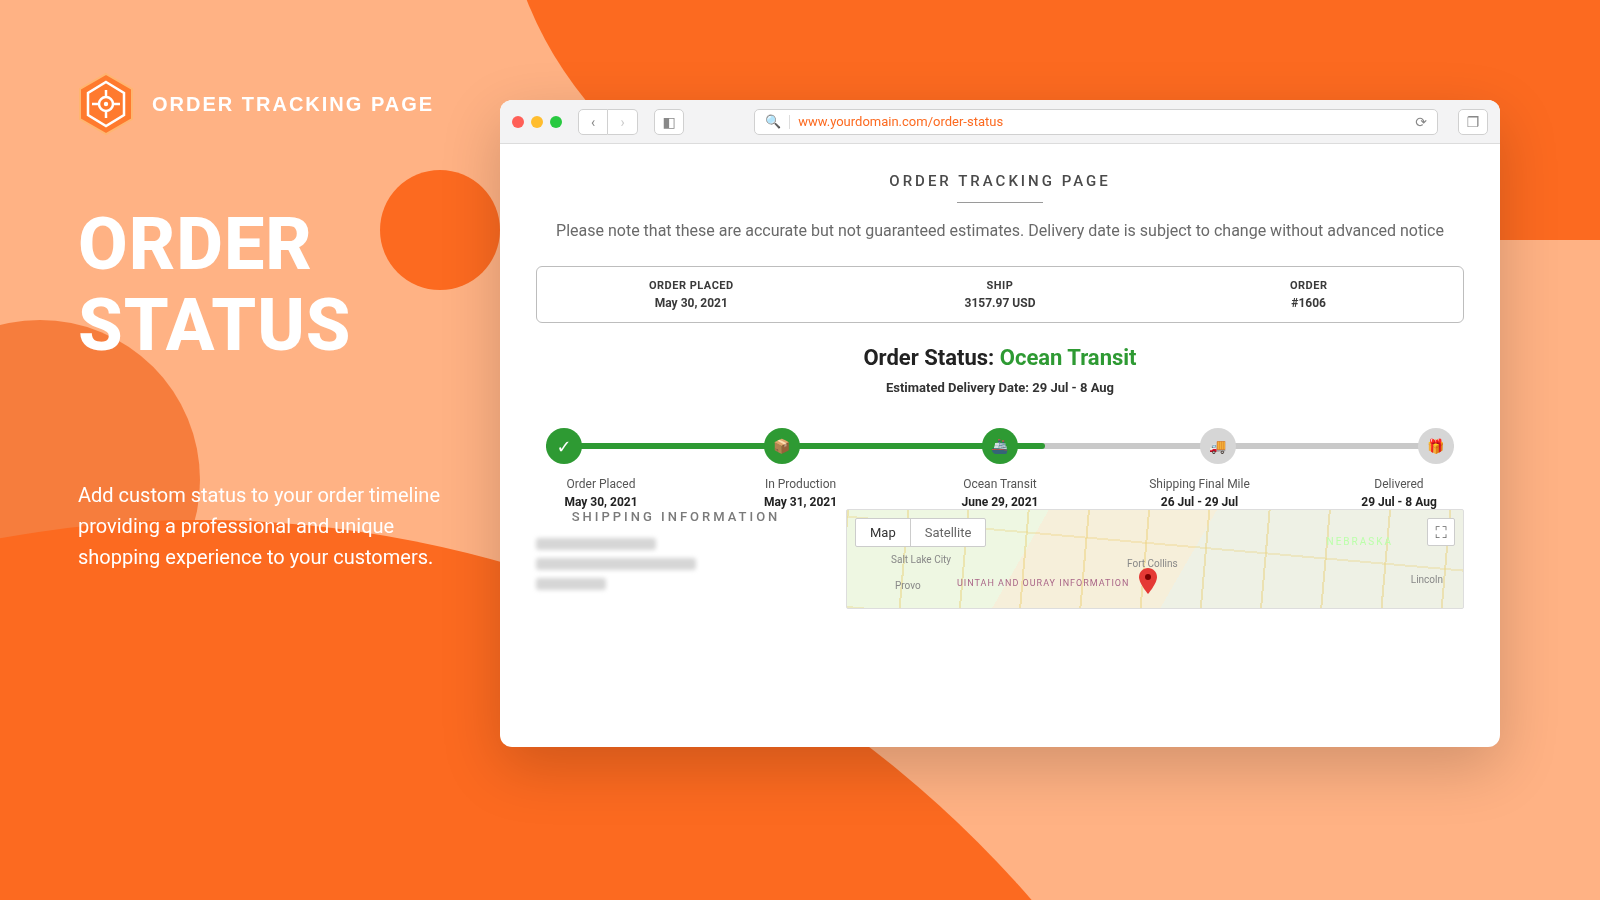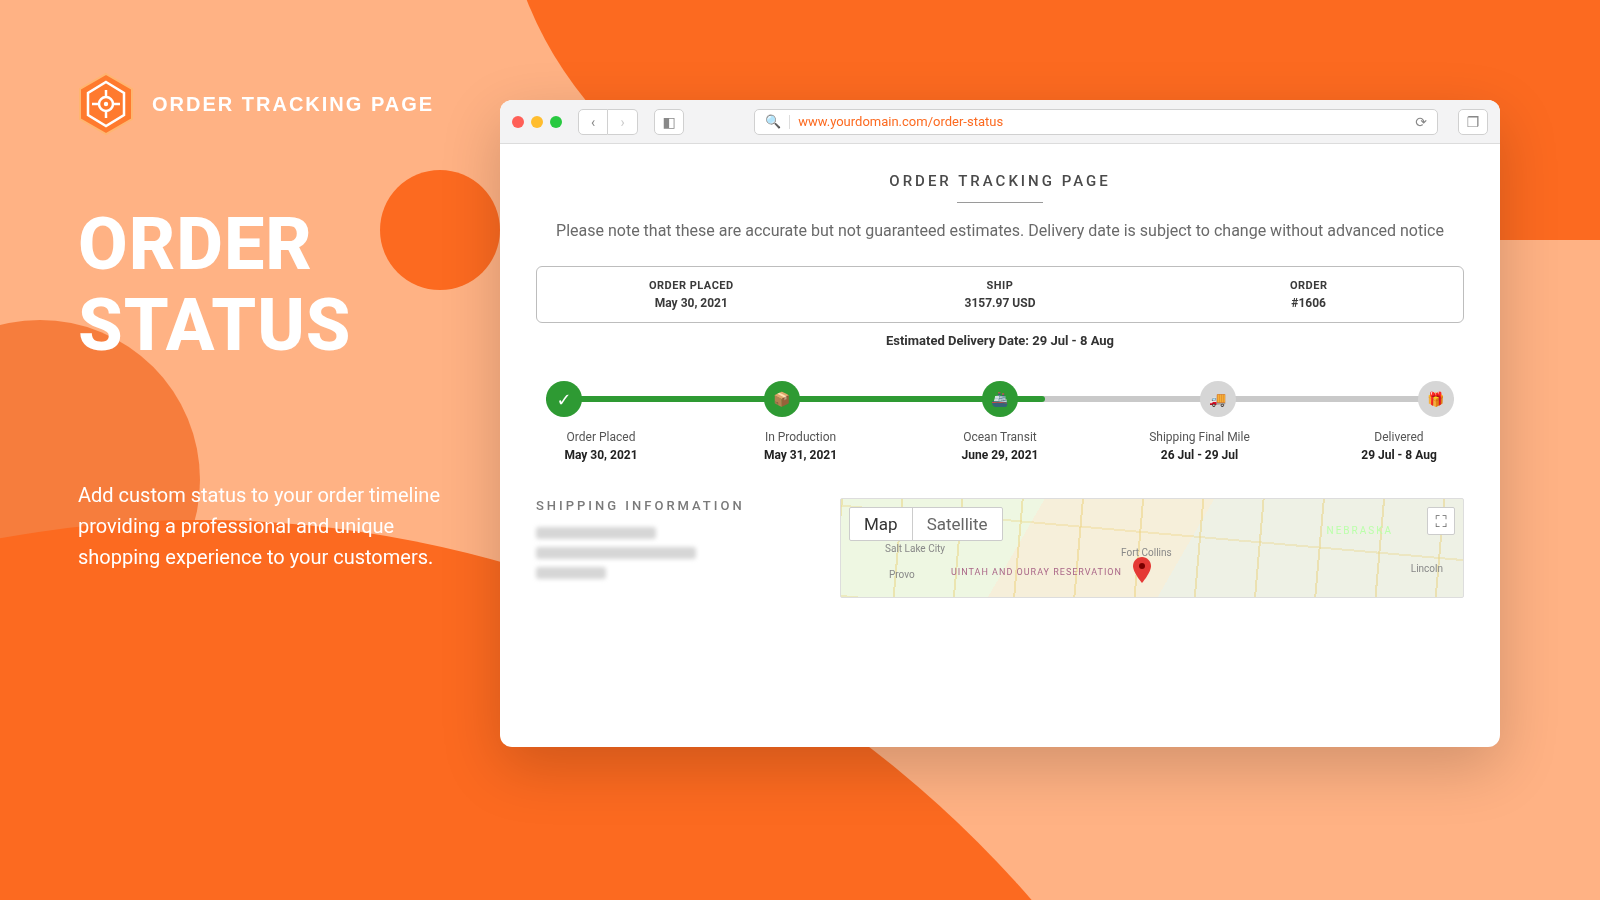--- a/index.html
+++ b/index.html
@@ -65,31 +65,31 @@
   .track-fill{ position:absolute; top:18px; left:0; height:6px; background:var(--green); border-radius:3px;}
   .nodes { position:absolute; inset:0; display:flex; justify-content:space-between; align-items:center;}
   .node { width:36px; height:36px; border-radius:50%; display:flex; align-items:center; justify-content:center; font-size:15px; color:#fff; z-index:2;}
   .node.done{ background:var(--green);}
   .node.todo{ background:#d6d6d6; color:#777;}
   .step-labels { display:flex; justify-content:space-between; margin:10px 10px 0 10px;}
   .step { width:110px; text-align:center; font-size:12px;}
   .step .sn{ color:#555;}
   .step .sd{ font-weight:700; color:#222; margin-top:4px;}
   
-  .lower { display:flex; gap:24px; margin-top:36px;}
+  .lower { display:flex; gap:30px; text-align:center;}
   .ship { width:280px;}
   .ship-h { font-size:13px; letter-spacing:3px; color:#7a7a7a; font-weight:500; margin-bottom:14px;}
   .blur-line{ height:12px; border-radius:3px; background:#d6d6d6; margin-bottom:8px; filter:blur(2px);}
   .bl1{width:120px;} .bl2{width:160px;} .bl3{width:70px;}
   .map { flex:1; position:relative; border:1px solid #ddd; border-radius:2px; overflow:hidden; height:100px; background:linear-gradient(120deg,#eef7e2 0 30%, #f6efda 30% 55%, #eef1e5 55% 100%);}
   .map::before{ content:""; position:absolute; inset:0; background:
      repeating-linear-gradient(95deg, rgba(230,190,60,.5) 0 2px, transparent 2px 60px),
      repeating-linear-gradient(5deg, rgba(230,190,60,.35) 0 2px, transparent 2px 90px); opacity:.6;}
   .map-controls{ position:absolute; top:8px; left:8px; display:flex; background:#fff; border:1px solid #ccc; border-radius:2px; overflow:hidden; z-index:3;}
-  .map-controls span{ padding:6px 14px; font-size:17px; color:#333;}
+  .map-controls span{ padding:6px 14px; font-size:13px; color:#333;}
   .map-controls span + span{ border-left:1px solid #ccc; color:#666;}
   .fullscreen{ position:absolute; top:8px; right:8px; width:28px; height:28px; background:#fff; border:1px solid #ccc; border-radius:2px; display:flex;align-items:center;justify-content:center; color:#666; z-index:3;}
   .map-label{ position:absolute; font-size:10px; color:#888; z-index:2;}
   .pin{ position:absolute; width:18px; height:26px; z-index:3;}
   .pin svg{width:18px;height:26px;display:block;}
 </style>
 </head>
 <body>
 
 <div class="stage">
@@ -162,20 +162,23 @@
         <div class="summary-col">
           <div class="lab">SHIP</div>
           <div class="val">3157.97 USD</div>
         </div>
         <div class="summary-col">
           <div class="lab">ORDER</div>
           <div class="val">#1606</div>
         </div>
       </div>
 
+      <div class="status-line">
+        <span>Order Status: </span><span class="hl">Ocean Transit</span>
+      </div>
       <div class="edd">
         <span>Estimated Delivery Date: </span><span>29 Jul - 8 Aug</span>
       </div>
 
       <div class="timeline">
         <div class="track"></div>
         <div class="track-fill" id="track-fill" style="width: 55%;"></div>
         <div class="nodes" id="nodes">
             <div class="node done">
               <span style="font-size: 18px;">✓</span>
@@ -228,21 +231,21 @@
           <div class="map-controls">
             <span>Map</span>
             <span>Satellite</span>
           </div>
           <div class="fullscreen">
               <span>⛶</span>
             </div>
           <span class="map-label" style="top:22px;left:60px;">Ogden</span>
           <span class="map-label" style="top:44px;left:44px;">Salt Lake City</span>
           <span class="map-label" style="top:70px;left:48px;">Provo</span>
-          <span class="map-label" style="top:68px;left:110px;font-size:9px;letter-spacing:1px;color:#a68;">UINTAH AND OURAY RESERVATION</span>
+          <span class="map-label" style="top:68px;left:110px;font-size:9px;letter-spacing:1px;color:#a68;">UINTAH AND OURAY INFORMATION</span>
           <span class="map-label" style="top:48px;left:280px;">Fort Collins</span>
           <span class="map-label" style="top:26px;right:70px;letter-spacing:2px;color:#bfa;">NEBRASKA</span>
           <span class="map-label" style="top:64px;right:20px;">Lincoln</span>
           <div class="pin" style="top:58px;left:292px;">
             <svg viewBox="0 0 18 26">
                 <path d="M9 0C4 0 0 4 0 9c0 6.5 9 17 9 17s9-10.5 9-17c0-5-4-9-9-9z" fill="#e53935"></path>
                 <circle cx="9" cy="9" r="3" fill="#7a0000"></circle>
               </svg>
           </div>
         </div>

